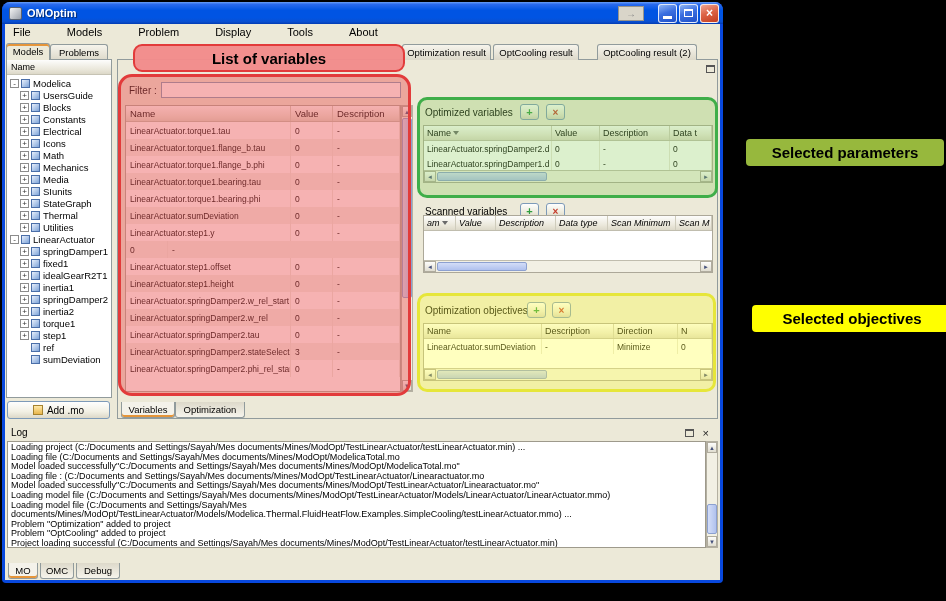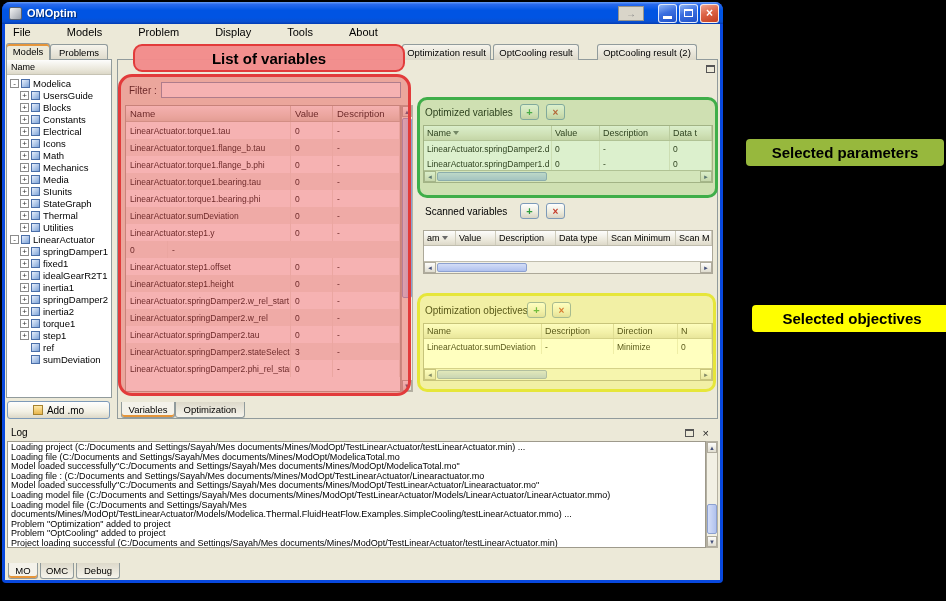--- a/index.html
+++ b/index.html
@@ -403,21 +403,21 @@
           <div class="hscroll">
             <span class="hs-btn" style="left:0;">◄</span>
             <span class="hs-thumb" style="left:13px;width:110px;"></span>
             <span class="hs-btn" style="right:0;">►</span>
           </div>
         </div>
 
         <span class="sec-title" style="left:307px;top:146px;">Scanned variables</span>
         <button class="mini-btn plus" style="left:402px;top:143px;">+</button>
         <button class="mini-btn del" style="left:428px;top:143px;">×</button>
-        <div class="minitable" style="left:305px;top:170px;width:290px;height:44px;">
+        <div class="minitable" style="left:305px;top:155px;width:290px;height:58px;font-style:italic;">
           <div class="mt-header">
             <span class="mt-h scn-c1">
                 <span>am</span>
                 <span class="sort-arrow"></span>
               </span>
             <span class="mt-h scn-c2">Value</span>
             <span class="mt-h scn-c3">Description</span>
             <span class="mt-h scn-c4">Data type</span>
             <span class="mt-h scn-c5">Scan Minimum</span>
             <span class="mt-h scn-c6">Scan M</span>

